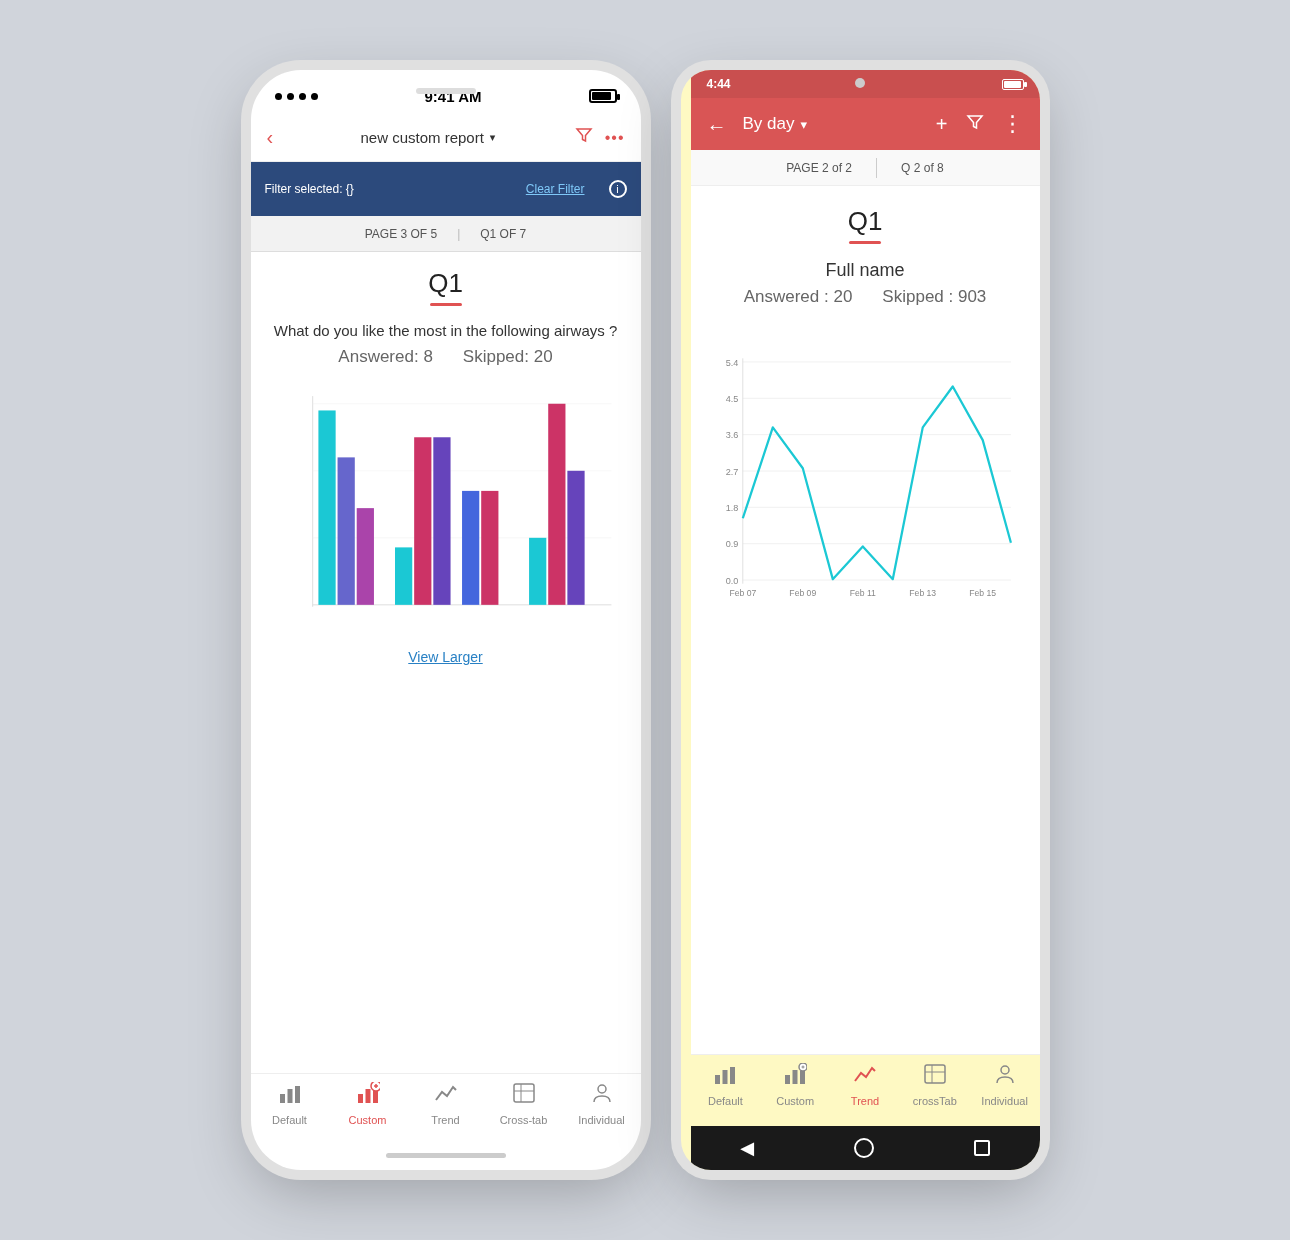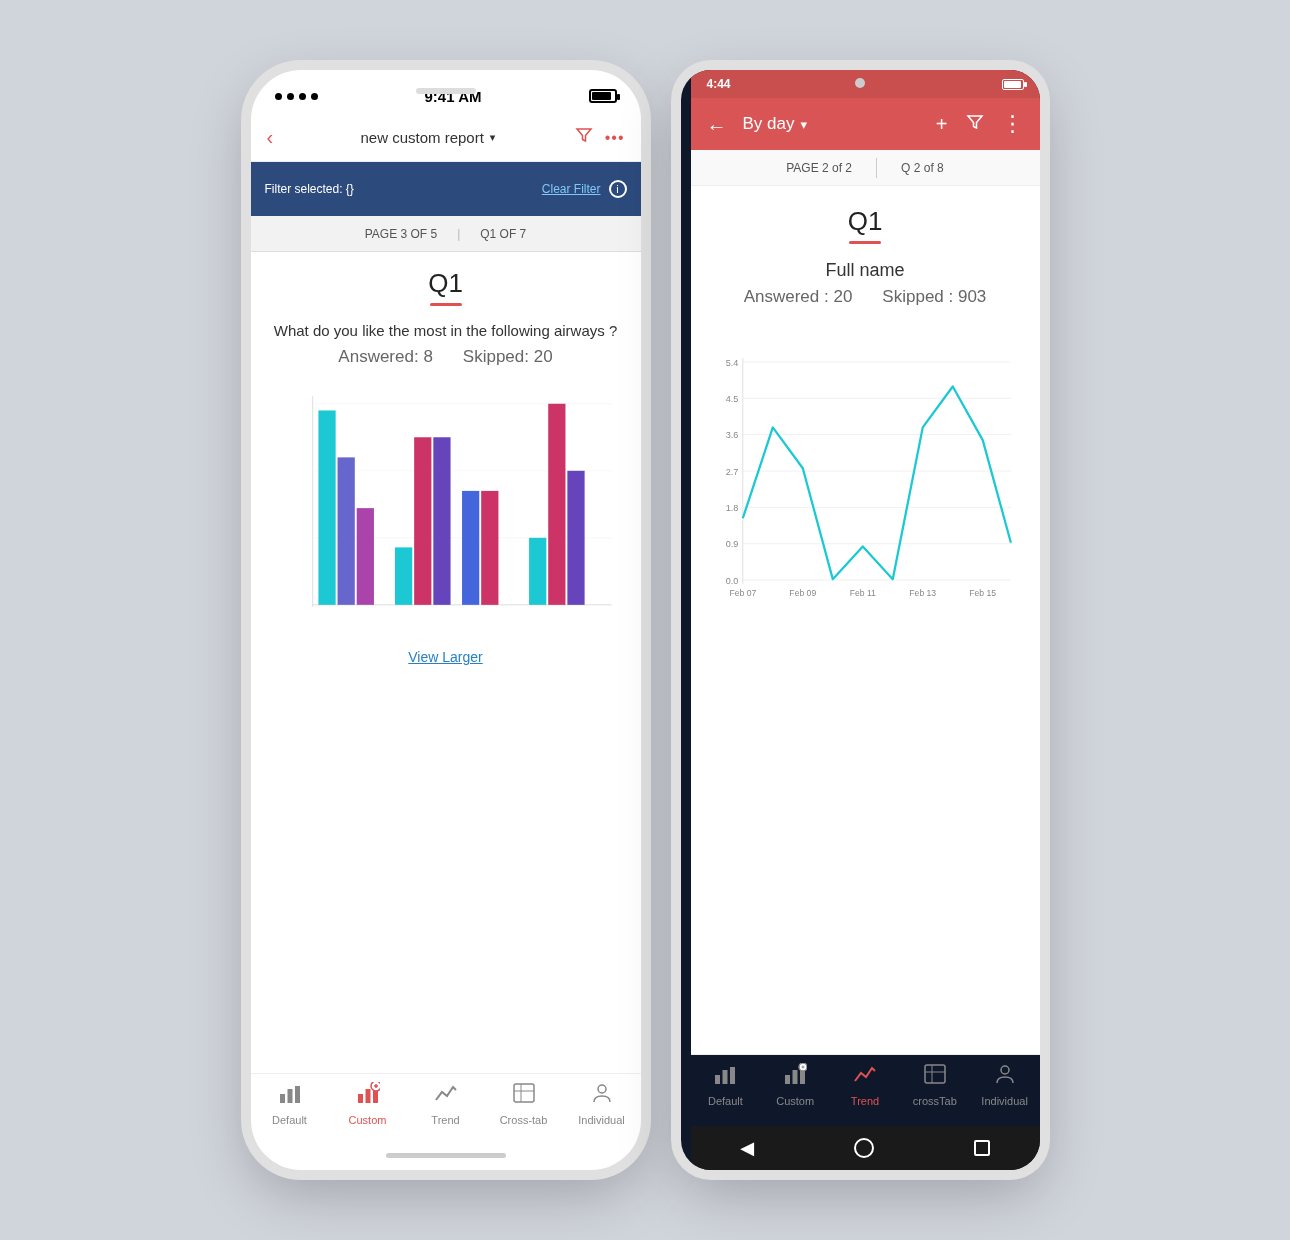--- a/index.html
+++ b/index.html
@@ -198,21 +198,21 @@
     }
     .ios-home-bar {
       width: 120px; height: 5px;
       background: #ccc; border-radius: 3px;
     }
 
     
     .phone-android {
       width: 359px;
       height: 1100px;
-      background: #0f172a;
+      background: #fef9c3;
       border-radius: 30px;
       box-shadow: 0 0 0 10px #e0e0e0, 0 20px 60px rgba(0,0,0,0.25);
       position: relative;
       overflow: hidden;
       display: flex;
       flex-direction: column;
       padding-left: 10px;
     }
 
     .android-status-bar {
@@ -378,21 +378,21 @@
         <svg width="18" height="18" viewBox="0 0 18 18" fill="none">
           <path d="M2 3h14l-5.5 6.5V15l-3-1.5V9.5L2 3z" stroke="#e05252" stroke-width="1.5" fill="none"></path>
         </svg>
       </span>
       <span class="dots-icon" style="color:#e05252;font-size:16px;letter-spacing:1px;">•••</span>
     </div>
   </div>
 
   <div class="ios-filter-bar">
     <span class="ios-filter-text">Filter selected: {}</span>
-    <div style="display:flex;align-items:center;gap:8px;margin-left:19px;">
+    <div style="display:flex;align-items:center;gap:24px;margin-left:19px;">
       <span class="ios-clear-filter">Clear Filter</span>
       <div class="ios-info-circle">i</div>
     </div>
   </div>
 
   <div class="ios-pagination">
     <span>PAGE 3  OF 5</span>
     <span class="divider">|</span>
     <span>Q1  OF 7</span>
   </div>

